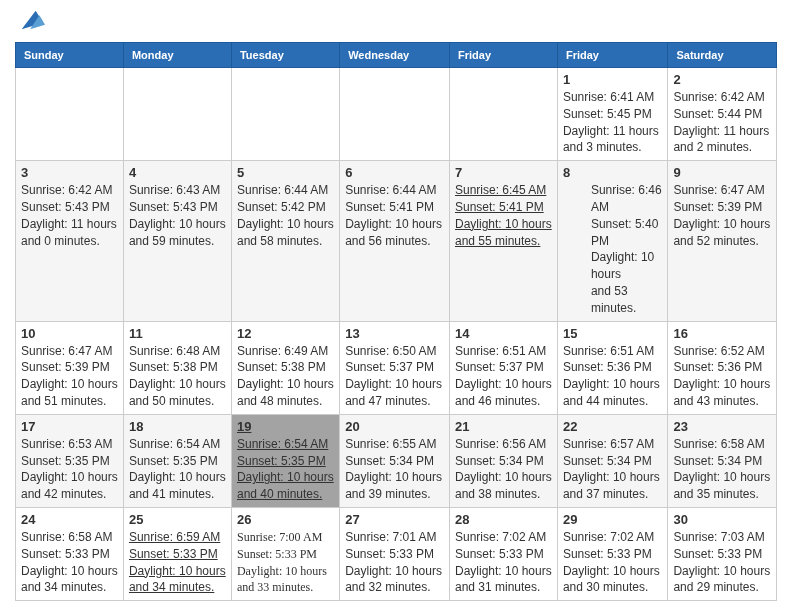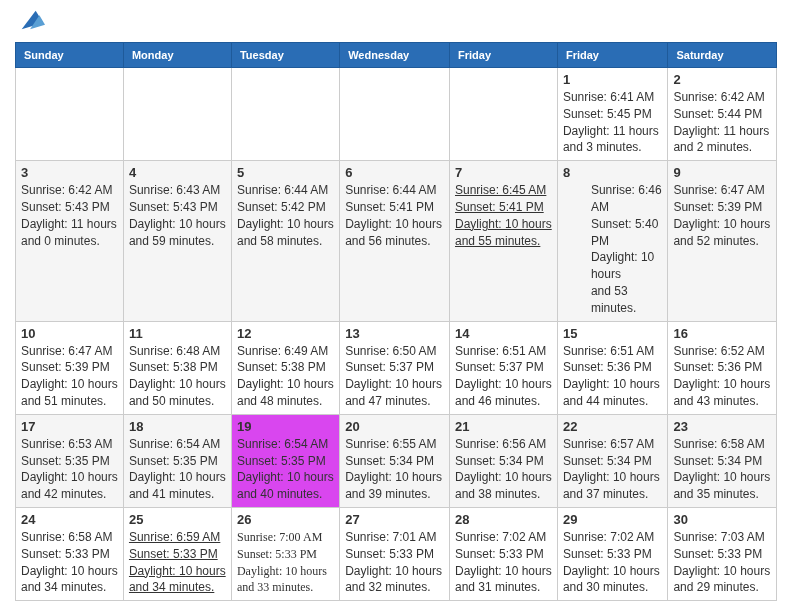--- a/index.html
+++ b/index.html
@@ -268,21 +268,21 @@
 Daylight: 10 hours
 and 42 minutes.</div>
           </td>
           <td style="background: rgb(245, 245, 245);">
             <span class="day-number">18</span>
             <div class="day-info" style="white-space: pre-line;">Sunrise: 6:54 AM
 Sunset: 5:35 PM
 Daylight: 10 hours
 and 41 minutes.</div>
           </td>
-          <td style="background: #d946ef;">
+          <td style="background: #a3a3a3; text-decoration: underline;">
             <span class="day-number">19</span>
             <div class="day-info" style="white-space: pre-line;">Sunrise: 6:54 AM
 Sunset: 5:35 PM
 Daylight: 10 hours
 and 40 minutes.</div>
           </td>
           <td style="background: rgb(245, 245, 245);">
             <span class="day-number">20</span>
             <div class="day-info" style="white-space: pre-line;">Sunrise: 6:55 AM
 Sunset: 5:34 PM

